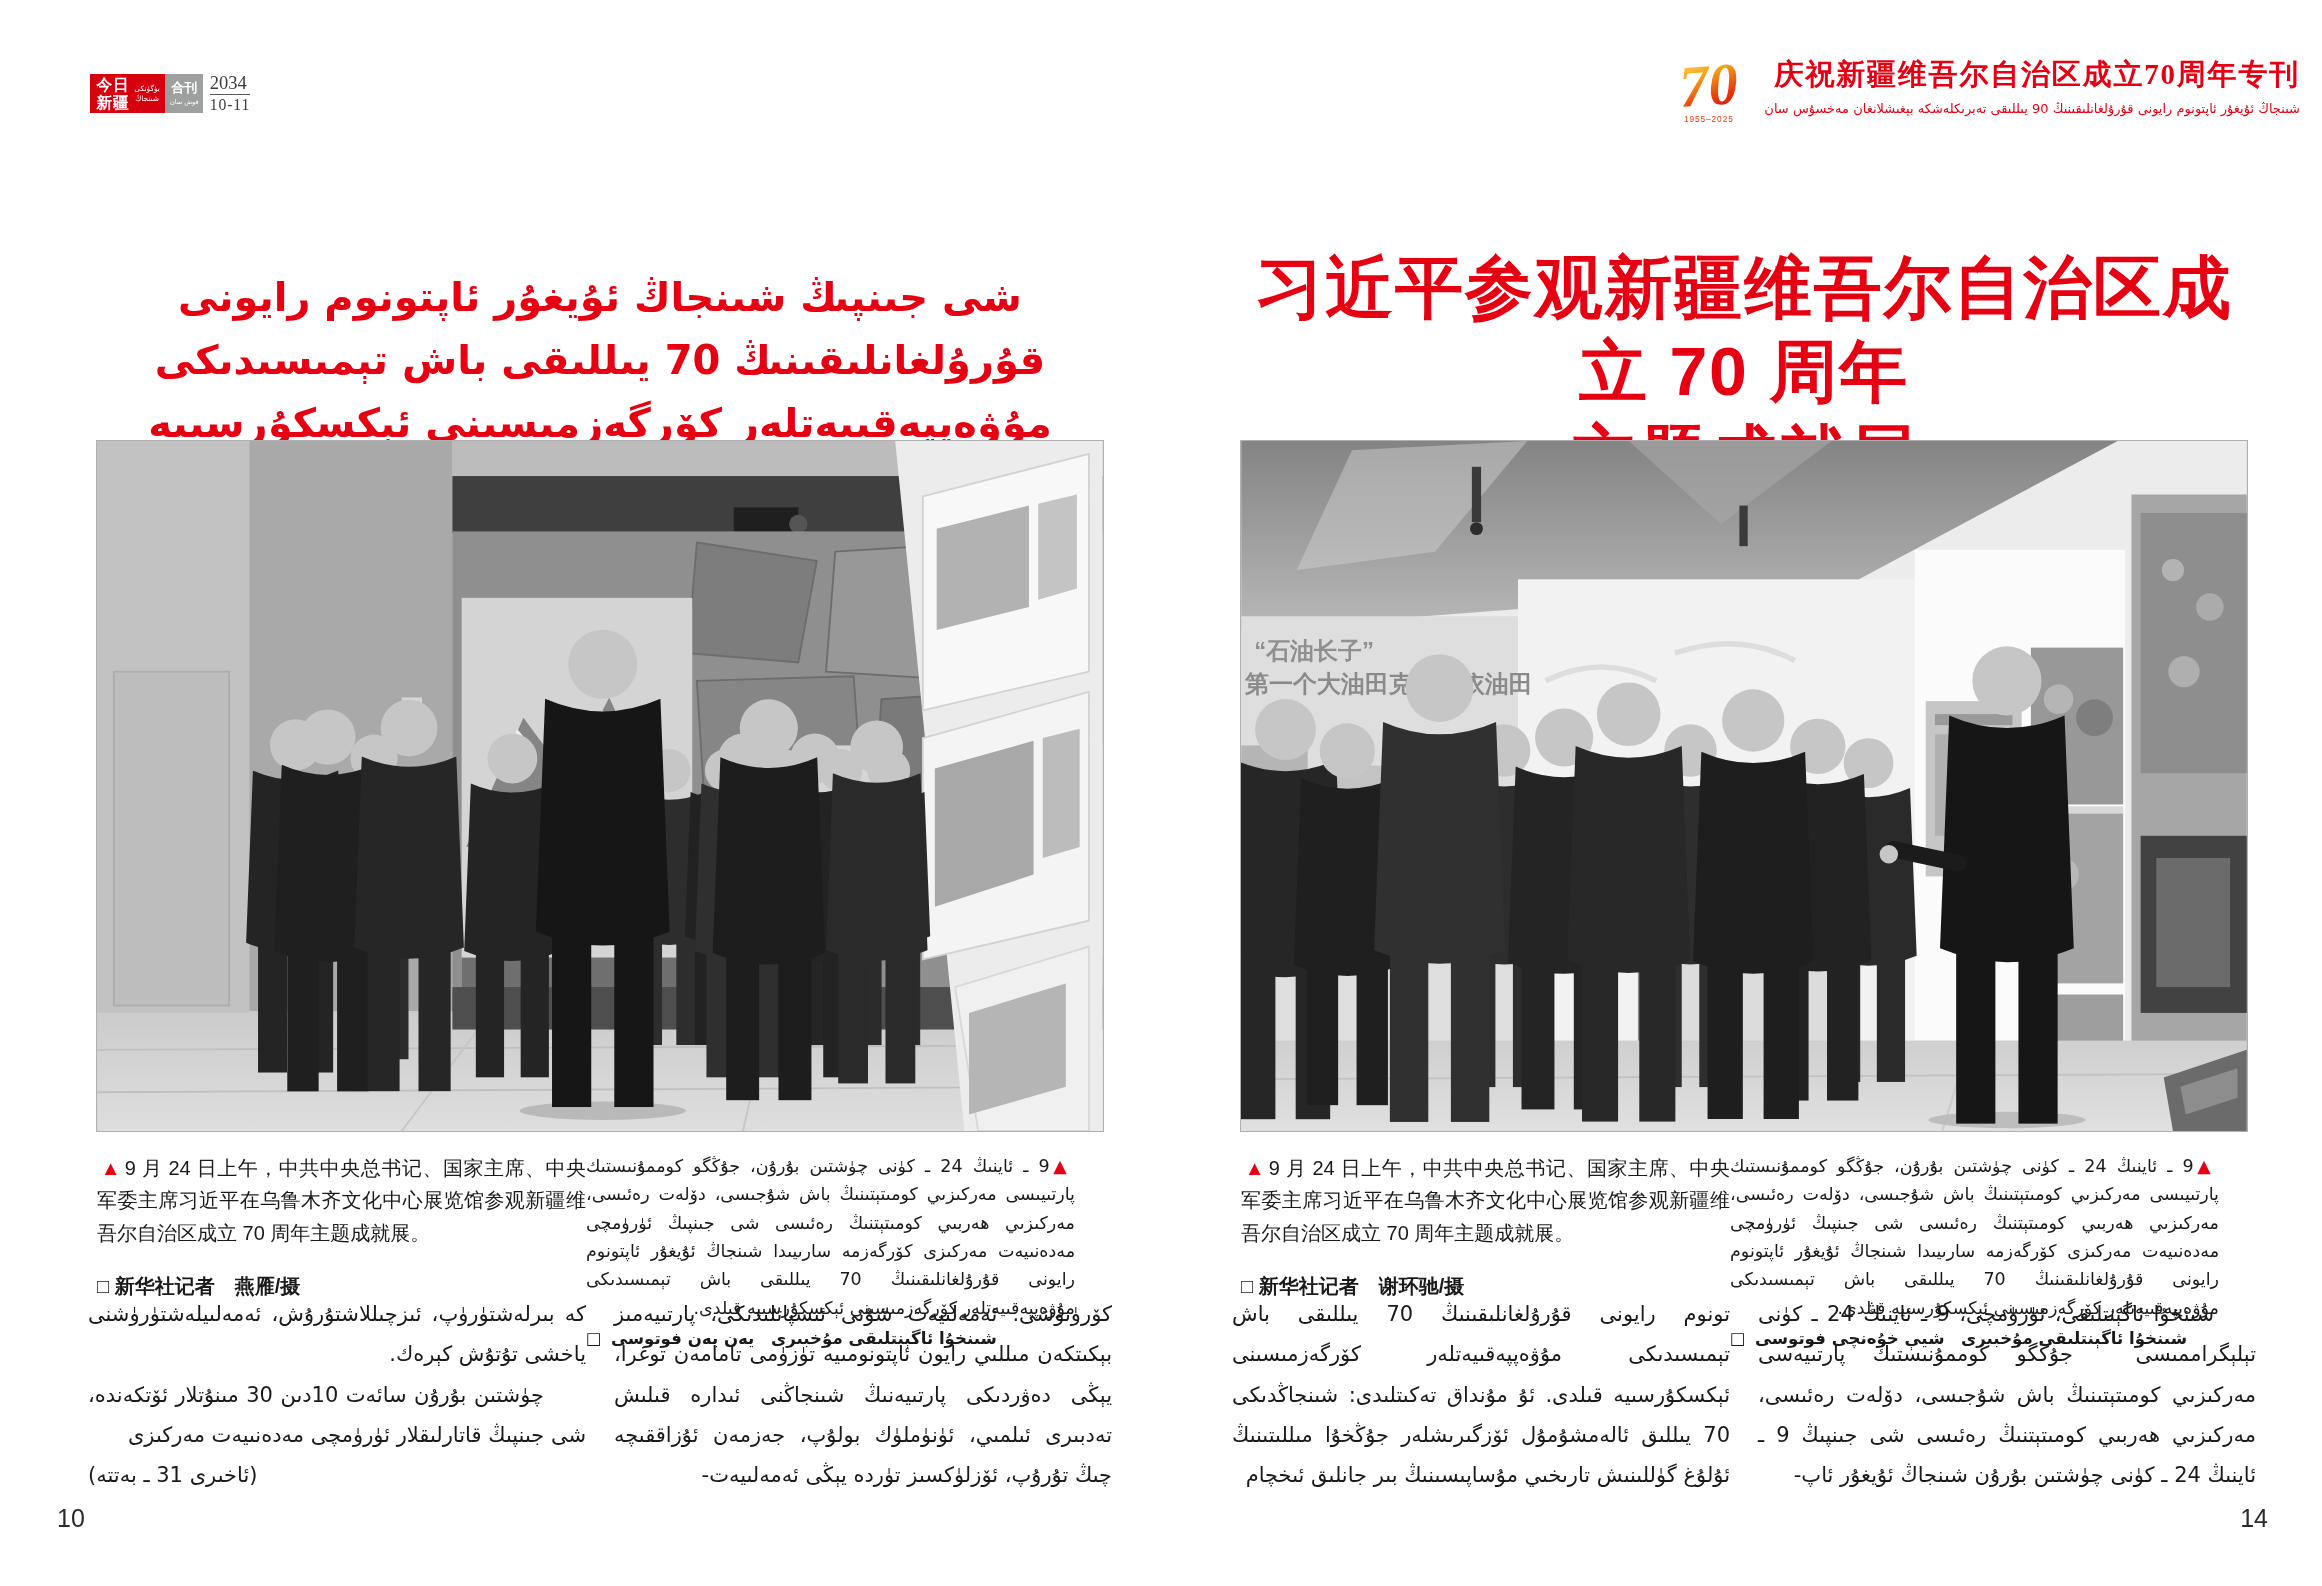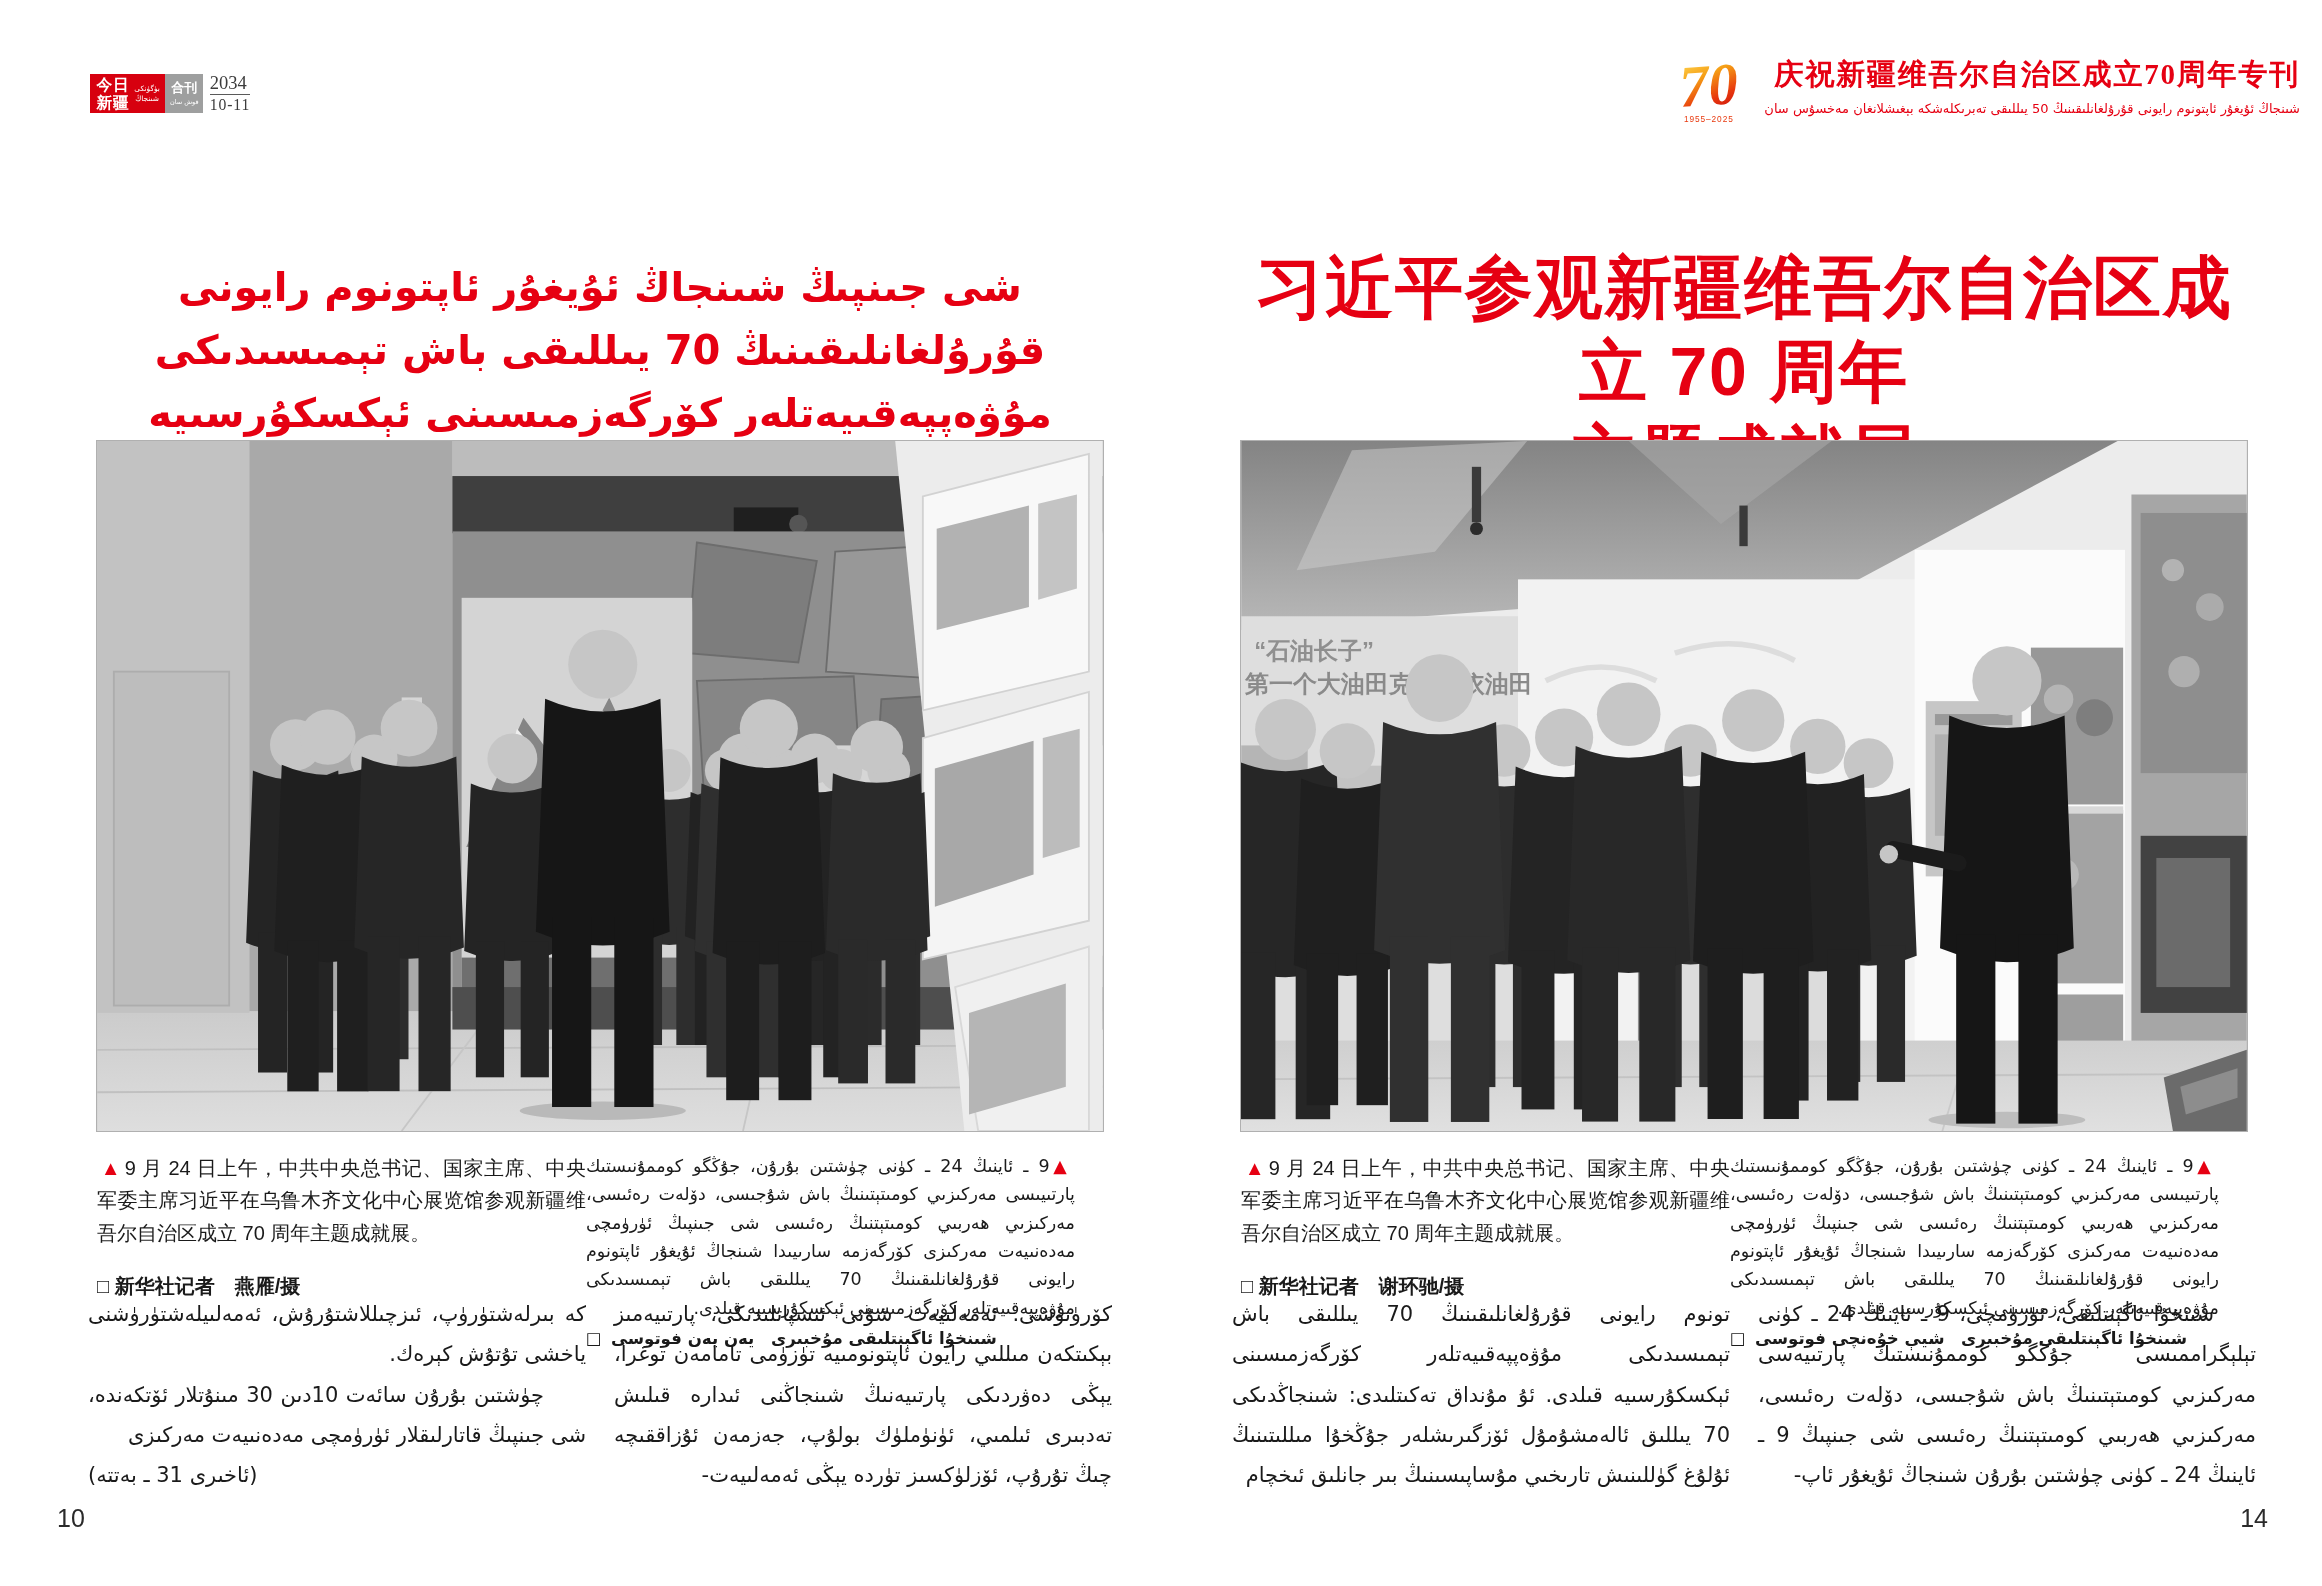--- a/index.html
+++ b/index.html
@@ -26,21 +26,21 @@
             background:linear-gradient(160deg,#ffd34d 5%,#f59e15 35%,#e8380d 70%,#c50d0d 100%);
             -webkit-background-clip:text;background-clip:text;color:transparent;}
   .badge-years{font-size:8.3px;color:#e8380d;letter-spacing:0.9px;margin-top:1.8px;}
   .special-text{text-align:right;}
   .special-cn{color:#e60012;font-weight:bold;font-size:29px;letter-spacing:1.8px;
               font-family:"Liberation Serif","DejaVu Serif",serif;}
   .special-ug{color:#e60012;font-size:13px;margin-top:5.5px;direction:rtl;font-family:"DejaVu Sans",sans-serif;}
 
   
   .ug{font-family:"DejaVu Sans",sans-serif;}
-  .lp-head{position:absolute;left:97px;top:256px;width:1006px;text-align:center;color:#e60012;direction:rtl;}
+  .lp-head{position:absolute;left:97px;top:266px;width:1006px;text-align:center;color:#e60012;direction:rtl;}
   .lp-head .h{font-size:40px;font-weight:bold;line-height:1.58;}
   .lp-head .sub{font-size:24px;font-weight:bold;margin-top:13px;}
 
   .rp-head{position:absolute;left:1241px;top:245px;width:1006px;text-align:center;color:#e60012;}
   .rp-head .h{font-size:68px;font-weight:bold;line-height:1.24;letter-spacing:1.8px;}
   .rp-head .sub{font-size:29.5px;font-weight:bold;margin-top:13px;letter-spacing:2.8px;}
 
   
   .photo{position:absolute;top:441px;width:1006px;height:690px;background:#c9c9c9;outline:0.9px solid #b0b0b0;}
   .photo svg{display:block;width:100%;height:100%;}
@@ -90,21 +90,21 @@
     </div>
   </div>
 
   <div class="special">
     <div class="badge">
       <span class="badge-70">70</span>
       <div class="badge-years">1955–2025</div>
     </div>
     <div class="special-text">
       <div class="special-cn">庆祝新疆维吾尔自治区成立70周年专刊</div>
-      <div class="special-ug">شىنجاڭ ئۇيغۇر ئاپتونوم رايونى قۇرۇلغانلىقىنىڭ 50 يىللىقى تەبرىكلەشكە بېغىشلانغان مەخسۇس سان</div>
+      <div class="special-ug">شىنجاڭ ئۇيغۇر ئاپتونوم رايونى قۇرۇلغانلىقىنىڭ 90 يىللىقى تەبرىكلەشكە بېغىشلانغان مەخسۇس سان</div>
     </div>
   </div>
 
   <div class="lp-head ug">
     <div class="h">شى جىنپىڭ شىنجاڭ ئۇيغۇر ئاپتونوم رايونى قۇرۇلغانلىقىنىڭ 70 يىللىقى باش تېمىسىدىكى</div>
     <div class="h">مۇۋەپپەقىيەتلەر كۆرگەزمىسىنى ئېكسكۇرسىيە قىلدى</div>
     <div class="sub">ۋاڭ خۇنىڭ، سەي چى كۆرگەزمىنى ئېكسكۇرسىيە قىلدى</div>
   </div>
 
   <div class="rp-head">

